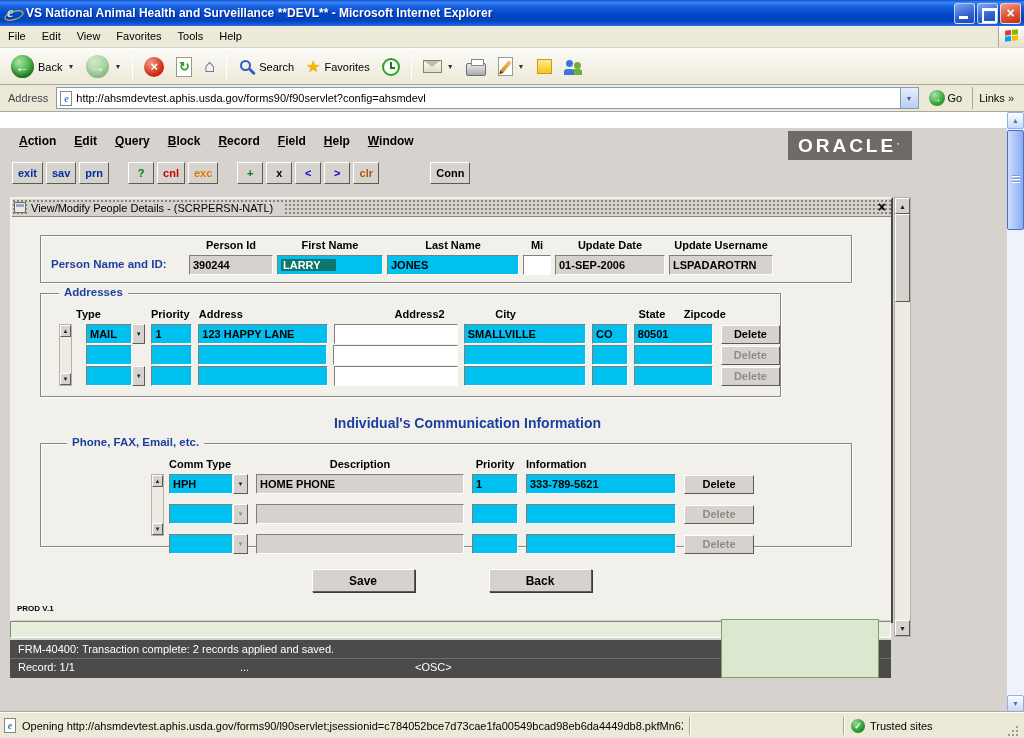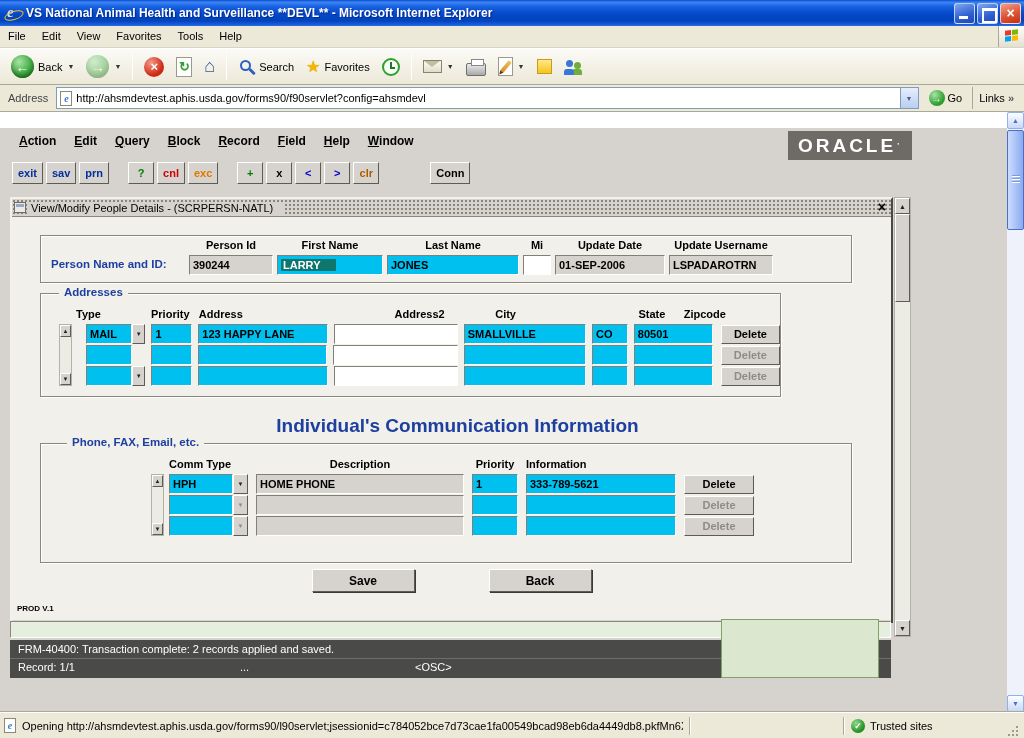--- a/index.html
+++ b/index.html
@@ -151,26 +151,26 @@
   .addr-scroll{left:18px;top:30px;height:62px;}
 
   .dropbtn{height:20px;background:#D6D3CE;border-top:1px solid #FFF;border-left:1px solid #FFF;border-bottom:1px solid #5E5B53;border-right:1px solid #5E5B53;display:flex;align-items:center;justify-content:center;font-size:6px;color:#222;}
   .dropbtn.disabled{color:#8E8C84;}
   .drop-empty{height:20px;}
 
   .del-btn{height:19px;background:#D6D3CE;border-top:1px solid #FFF;border-left:1px solid #FFF;border-bottom:1px solid #5E5B53;border-right:1px solid #5E5B53;font:bold 11px "Liberation Sans",sans-serif;color:#000;display:flex;align-items:center;justify-content:center;}
   .del-btn.disabled{color:#8E8C84;}
 
   
-  .comm-heading{position:absolute;left:6px;top:198px;width:100%;text-align:center;color:#1C3FA0;font-weight:bold;font-size:19px;}
-  .g-comm{left:28px;top:226px;width:812px;height:120px;}
+  .comm-heading{position:absolute;left:16px;top:198px;width:100%;text-align:center;color:#1C3FA0;font-weight:bold;font-size:14px;}
+  .g-comm{left:28px;top:226px;width:812px;height:104px;}
   .comm-floating-label{position:absolute;left:26px;top:-8px;background:#F2F0EB;padding:0 5px;}
   .c-hdr-row{position:absolute;top:14px;left:0;display:flex;padding-left:128px;width:100%;}
   .comm-rows{position:absolute;top:30px;left:0;width:100%;}
-  .c-row{display:flex;align-items:center;height:20px;margin-bottom:1px;padding-left:128px;}
+  .c-row{display:flex;align-items:center;height:20px;margin-bottom:10px;padding-left:128px;}
   .c-type{width:64px;}
   .c-drop{width:15px;margin-right:8px;}
   .c-desc{width:208px;margin-right:8px;}
   .c-pri{width:46px;margin-right:8px;}
   .c-info{width:150px;margin-right:8px;}
   .c-del{width:70px;}
   .c-hdr-row .c-desc,.c-hdr-row .c-pri{text-align:center;}
   .comm-scroll{left:110px;top:30px;height:62px;}
 
   

